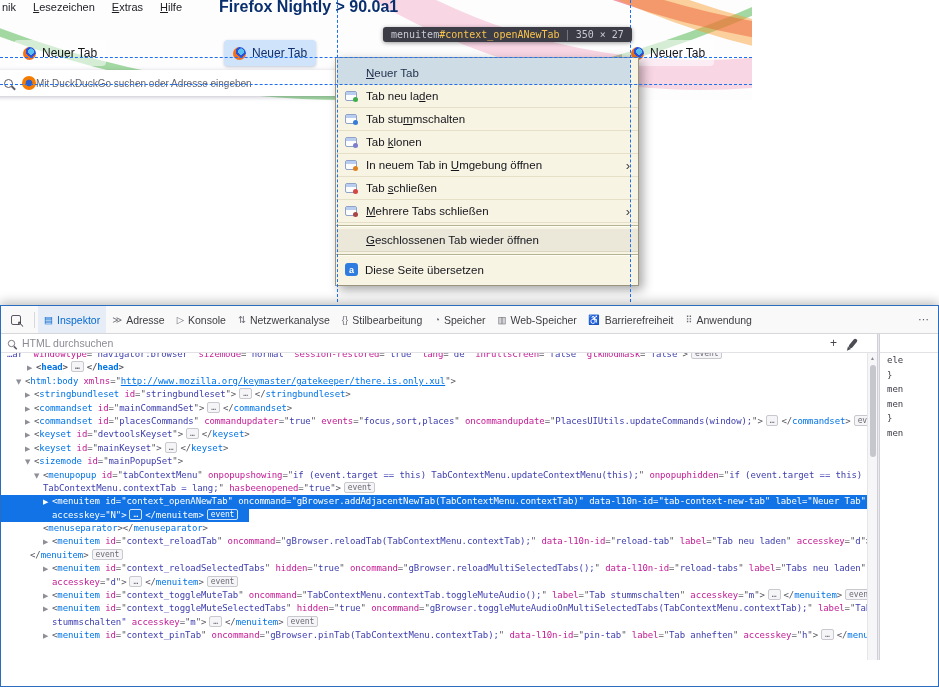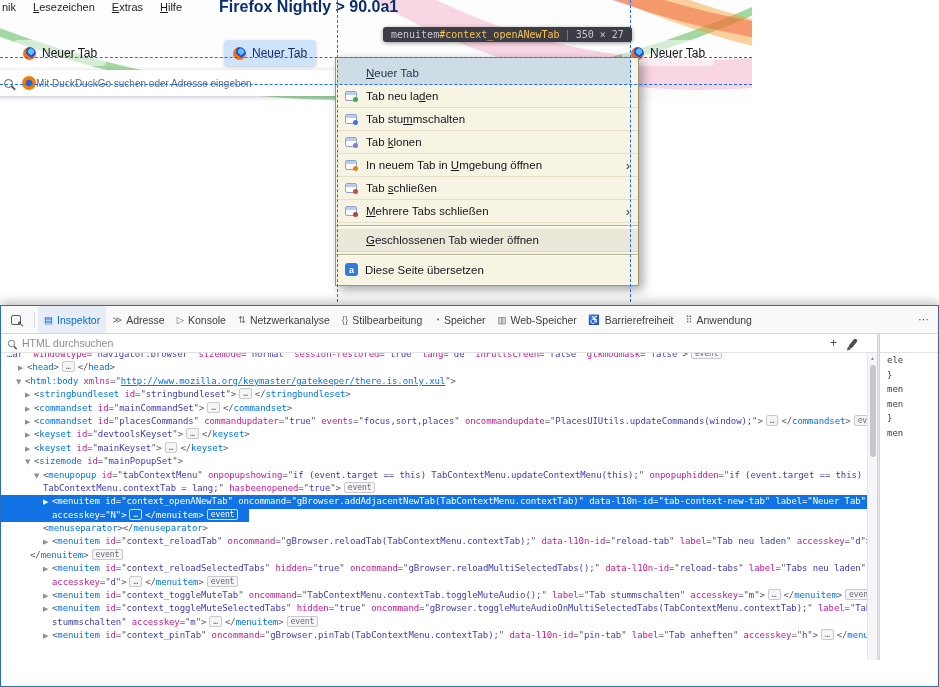--- a/index.html
+++ b/index.html
@@ -327,21 +327,21 @@
     <div class="dt-left">
       <div class="dt-search">
         <span class="mag"></span>
         <span class="search-ph">HTML durchsuchen</span>
         <span class="add-node">+</span>
         <span class="eyedropper"></span>
       </div>
       <div class="markup">
         <div>
             <div class="mline" style="padding-left: 6px; margin-top: -5px;"><span class="tk-v">…ar" </span><span class="tk-at">windowtype</span><span class="tk-p">="</span><span class="tk-v">navigator:browser</span><span class="tk-p">" </span><span class="tk-at">sizemode</span><span class="tk-p">="</span><span class="tk-v">normal</span><span class="tk-p">" </span><span class="tk-at">session-restored</span><span class="tk-p">="</span><span class="tk-v">true</span><span class="tk-p">" </span><span class="tk-at">lang</span><span class="tk-p">="</span><span class="tk-v">de</span><span class="tk-p">" </span><span class="tk-at">inFullscreen</span><span class="tk-p">="</span><span class="tk-v">false</span><span class="tk-p">" </span><span class="tk-at">gtkmodmask</span><span class="tk-p">="</span><span class="tk-v">false</span><span class="tk-p">"&gt;</span><span class="tk-ev">event</span></div>
-            <div class="mline" style="padding-left: 17px;"><span class="tk-a">▶</span><span class="tk-p">&lt;</span><span class="tk-t">head</span><span class="tk-p">&gt;</span><span class="tk-el">…</span><span class="tk-p">&lt;/</span><span class="tk-t">head</span><span class="tk-p">&gt;</span></div>
+            <div class="mline" style="padding-left: 26px; font-weight: bold;"><span class="tk-a">▶</span><span class="tk-p">&lt;</span><span class="tk-t">head</span><span class="tk-p">&gt;</span><span class="tk-el">…</span><span class="tk-p">&lt;/</span><span class="tk-t">head</span><span class="tk-p">&gt;</span></div>
             <div class="mline" style="padding-left: 15px;"><span class="tk-a">▼</span><span class="tk-p">&lt;</span><span class="tk-t">html:body</span><span class="tk-p"> </span><span class="tk-at">xmlns</span><span class="tk-p">="</span><span class="tk-lk">http://www.mozilla.org/keymaster/gatekeeper/there.is.only.xul</span><span class="tk-p">"&gt;</span></div>
             <div class="mline" style="padding-left: 24px;"><span class="tk-a">▶</span><span class="tk-p">&lt;</span><span class="tk-t">stringbundleset</span><span class="tk-p"> </span><span class="tk-at">id</span><span class="tk-p">="</span><span class="tk-v">stringbundleset</span><span class="tk-p">"&gt;</span><span class="tk-el">…</span><span class="tk-p">&lt;/</span><span class="tk-t">stringbundleset</span><span class="tk-p">&gt;</span></div>
             <div class="mline" style="padding-left: 24px;"><span class="tk-a">▶</span><span class="tk-p">&lt;</span><span class="tk-t">commandset</span><span class="tk-p"> </span><span class="tk-at">id</span><span class="tk-p">="</span><span class="tk-v">mainCommandSet</span><span class="tk-p">"&gt;</span><span class="tk-el">…</span><span class="tk-p">&lt;/</span><span class="tk-t">commandset</span><span class="tk-p">&gt;</span></div>
             <div class="mline" style="padding-left: 24px;"><span class="tk-a">▶</span><span class="tk-p">&lt;</span><span class="tk-t">commandset</span><span class="tk-p"> </span><span class="tk-at">id</span><span class="tk-p">="</span><span class="tk-v">placesCommands</span><span class="tk-p">" </span><span class="tk-at">commandupdater</span><span class="tk-p">="</span><span class="tk-v">true</span><span class="tk-p">" </span><span class="tk-at">events</span><span class="tk-p">="</span><span class="tk-v">focus,sort,places</span><span class="tk-p">" </span><span class="tk-at">oncommandupdate</span><span class="tk-p">="</span><span class="tk-v">PlacesUIUtils.updateCommands(window);</span><span class="tk-p">"&gt;</span><span class="tk-el">…</span><span class="tk-p">&lt;/</span><span class="tk-t">commandset</span><span class="tk-p">&gt;</span><span class="tk-ev">event</span></div>
             <div class="mline" style="padding-left: 24px;"><span class="tk-a">▶</span><span class="tk-p">&lt;</span><span class="tk-t">keyset</span><span class="tk-p"> </span><span class="tk-at">id</span><span class="tk-p">="</span><span class="tk-v">devtoolsKeyset</span><span class="tk-p">"&gt;</span><span class="tk-el">…</span><span class="tk-p">&lt;/</span><span class="tk-t">keyset</span><span class="tk-p">&gt;</span></div>
             <div class="mline" style="padding-left: 24px;"><span class="tk-a">▶</span><span class="tk-p">&lt;</span><span class="tk-t">keyset</span><span class="tk-p"> </span><span class="tk-at">id</span><span class="tk-p">="</span><span class="tk-v">mainKeyset</span><span class="tk-p">"&gt;</span><span class="tk-el">…</span><span class="tk-p">&lt;/</span><span class="tk-t">keyset</span><span class="tk-p">&gt;</span></div>
             <div class="mline" style="padding-left: 24px;"><span class="tk-a">▼</span><span class="tk-p">&lt;</span><span class="tk-t">sizemode</span><span class="tk-p"> </span><span class="tk-at">id</span><span class="tk-p">="</span><span class="tk-v">mainPopupSet</span><span class="tk-p">"&gt;</span></div>
             <div class="mline" style="padding-left: 33px;"><span class="tk-a">▼</span><span class="tk-p">&lt;</span><span class="tk-t">menupopup</span><span class="tk-p"> </span><span class="tk-at">id</span><span class="tk-p">="</span><span class="tk-v">tabContextMenu</span><span class="tk-p">" </span><span class="tk-at">onpopupshowing</span><span class="tk-p">="</span><span class="tk-v">if (event.target == this) TabContextMenu.updateContextMenu(this);</span><span class="tk-p">" </span><span class="tk-at">onpopuphidden</span><span class="tk-p">="</span><span class="tk-v">if (event.target == this)</span></div>
             <div class="mline" style="padding-left: 42px;"><span class="tk-v">TabContextMenu.contextTab = lang;</span><span class="tk-p">" </span><span class="tk-at">hasbeenopened</span><span class="tk-p">="</span><span class="tk-v">true</span><span class="tk-p">"&gt;</span><span class="tk-ev">event</span></div>
             <div class="mline msel" style="padding-left: 42px;"><span class="tk-a">▶</span><span class="tk-p">&lt;</span><span class="tk-t">menuitem</span><span class="tk-p"> </span><span class="tk-at">id</span><span class="tk-p">="</span><span class="tk-v">context_openANewTab</span><span class="tk-p">" </span><span class="tk-at">oncommand</span><span class="tk-p">="</span><span class="tk-v">gBrowser.addAdjacentNewTab(TabContextMenu.contextTab)</span><span class="tk-p">" </span><span class="tk-at">data-l10n-id</span><span class="tk-p">="</span><span class="tk-v">tab-context-new-tab</span><span class="tk-p">" </span><span class="tk-at">label</span><span class="tk-p">="</span><span class="tk-v">Neuer Tab</span><span class="tk-p">"</span></div>

